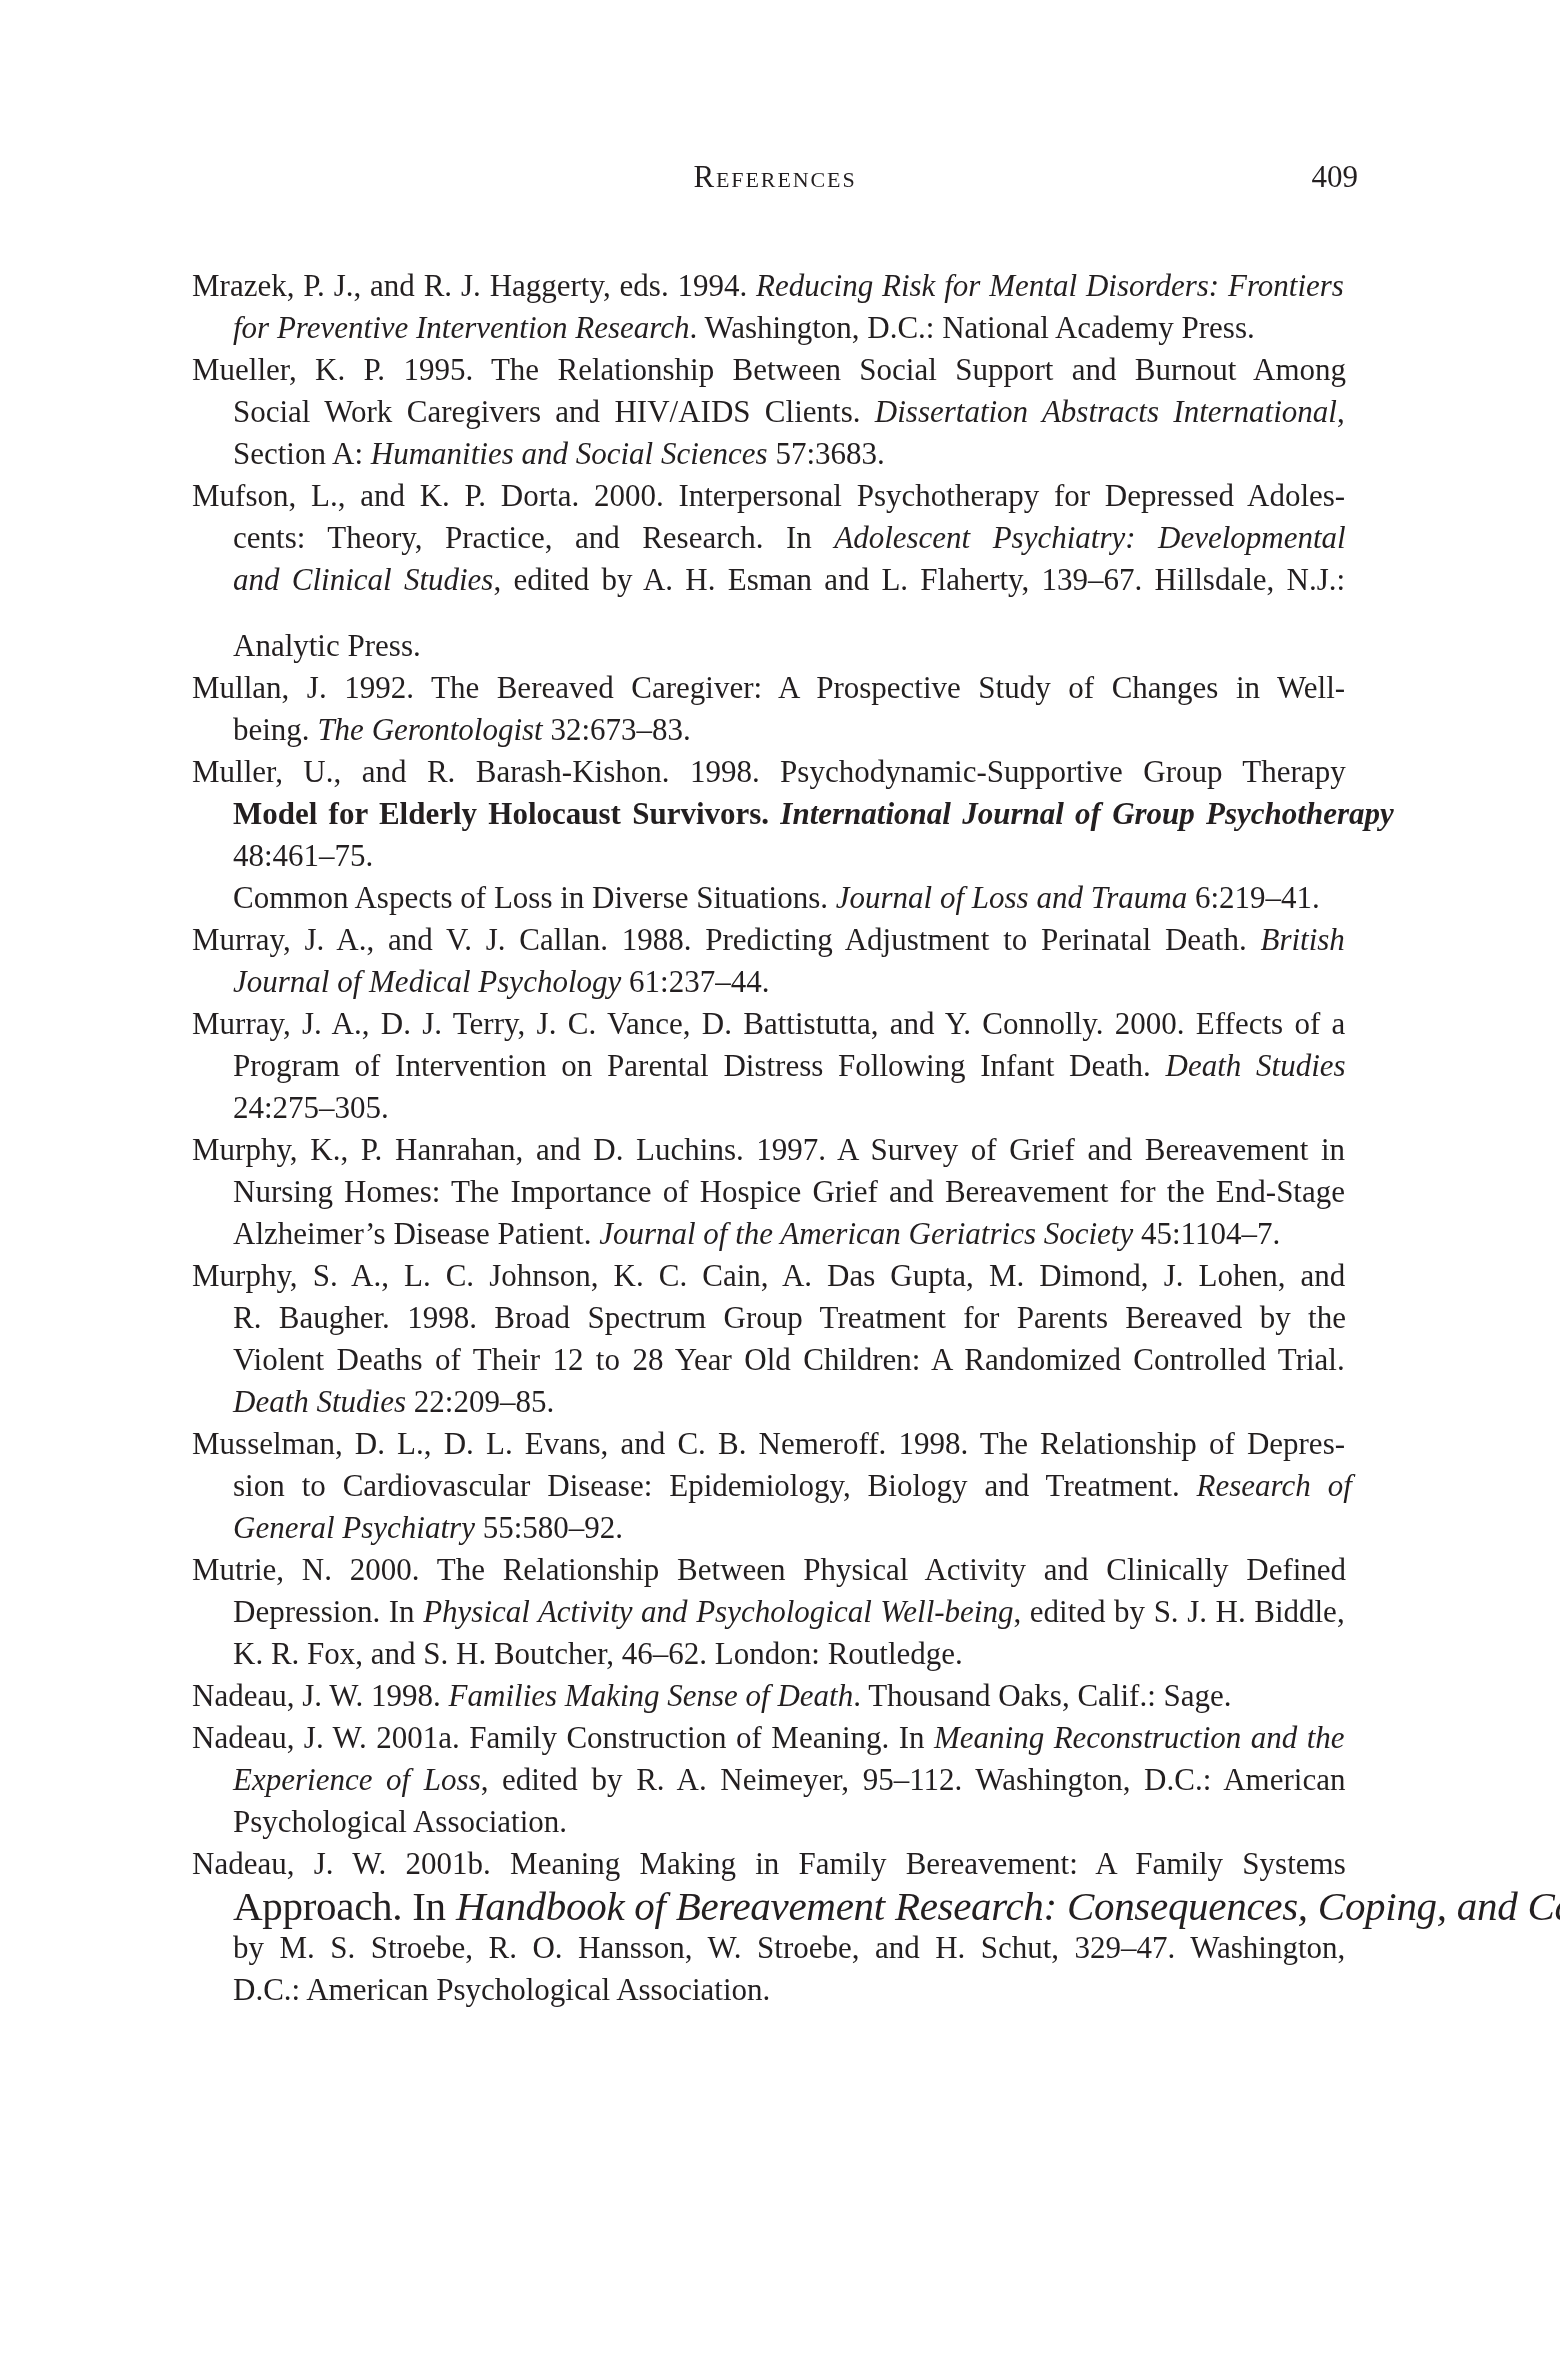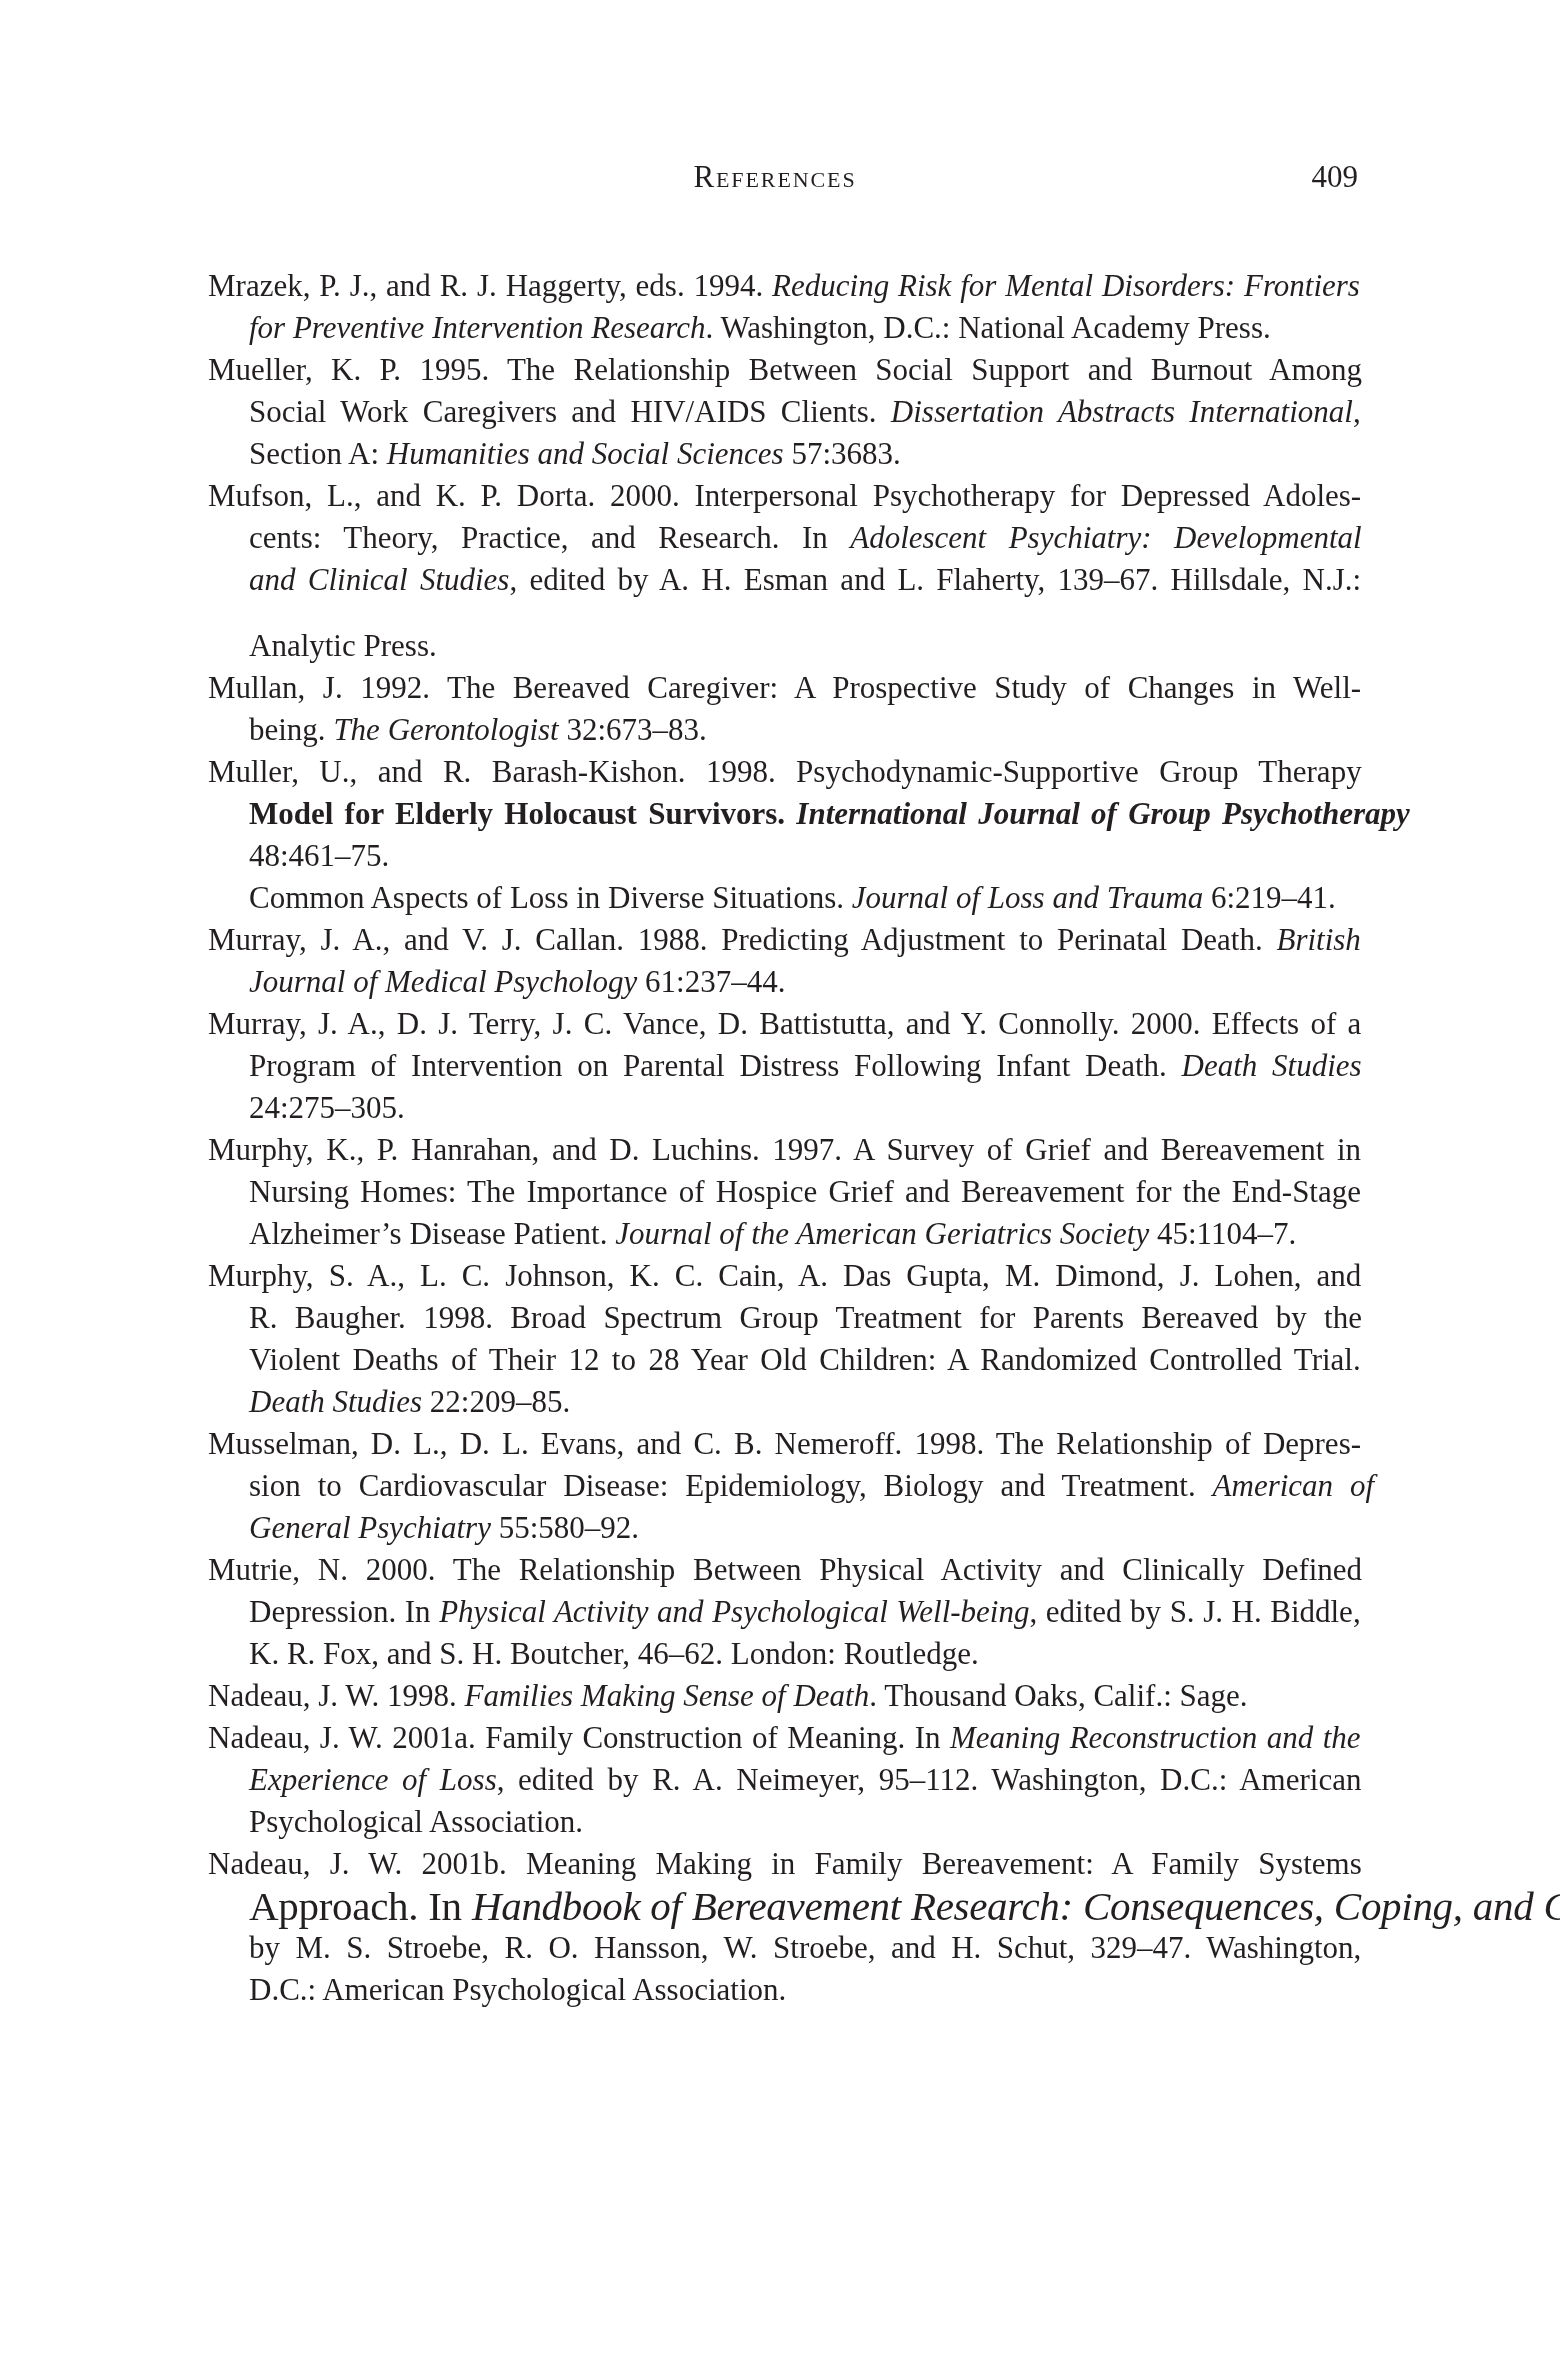--- a/index.html
+++ b/index.html
@@ -3,21 +3,21 @@
 <meta charset="utf-8">
 <style>
   html, body { margin: 0; padding: 0; background: #ffffff; }
   body { width: 1561px; height: 2357px; position: relative; overflow: hidden;
          font-family: "Liberation Serif", "DejaVu Serif", serif; color: #231f20; }
   .page { position: absolute; left: 192px; top: 0; width: 1166px; }
   .running-head { position: absolute; top: 159px; left: 0; width: 1166px; height: 41px; }
   .head-title { position: absolute; left: 0; width: 100%; text-align: center;
                 font-variant: small-caps; letter-spacing: 1.9px; font-size: 31px; top: 0; }
   .page-number { position: absolute; right: 0; top: 0; font-size: 31px; }
-  .refs { position: absolute; top: 265px; left: 16px; width: 1166px; }
+  .refs { position: absolute; top: 265px; left: 0; width: 1166px; }
   .line { height: 42px; line-height: 42px; font-size: 31px; white-space: nowrap;
           overflow: visible; text-align: justify; text-align-last: justify; }
   .line.cont { padding-left: 41px; }
   .line.last { text-align-last: left; }
   i { font-style: italic; }
 </style>
 </head>
 <body>
 
 <div class="page">
@@ -68,21 +68,21 @@
         <div class="line cont last" style="text-align: left; text-align-last: left;"><span>Alzheimer’s Disease Patient. </span><i>Journal of the American Geriatrics Society</i><span> 45:1104–7.</span></div>
       </div>
       <div>
         <div class="line" style="text-align: left; text-align-last: left; word-spacing: 7.3px;"><span>Murphy, S. A., L. C. Johnson, K. C. Cain, A. Das Gupta, M. Dimond, J. Lohen, and</span></div>
         <div class="line cont" style="text-align: left; text-align-last: left; word-spacing: 9.6px;"><span>R. Baugher. 1998. Broad Spectrum Group Treatment for Parents Bereaved by the</span></div>
         <div class="line cont" style="text-align: left; text-align-last: left; word-spacing: 4.7px;"><span>Violent Deaths of Their 12 to 28 Year Old Children: A Randomized Controlled Trial.</span></div>
         <div class="line cont last" style="text-align: left; text-align-last: left;"><i>Death Studies</i><span> 22:209–85.</span></div>
       </div>
       <div>
         <div class="line" style="text-align: left; text-align-last: left; word-spacing: 4.4px;"><span>Musselman, D. L., D. L. Evans, and C. B. Nemeroff. 1998. The Relationship of Depres-</span></div>
-        <div class="line cont" style="text-align: left; text-align-last: left; word-spacing: 9.2px;"><span>sion to Cardiovascular Disease: Epidemiology, Biology and Treatment. </span><i>American of</i></div>
+        <div class="line cont" style="text-align: left; text-align-last: left; word-spacing: 9.2px;"><span>sion to Cardiovascular Disease: Epidemiology, Biology and Treatment. </span><i>Research of</i></div>
         <div class="line cont last" style="text-align: left; text-align-last: left;"><i>General Psychiatry</i><span> 55:580–92.</span></div>
       </div>
       <div>
         <div class="line" style="text-align: left; text-align-last: left; word-spacing: 10px;"><span>Mutrie, N. 2000. The Relationship Between Physical Activity and Clinically Defined</span></div>
         <div class="line cont" style="text-align: left; text-align-last: left; word-spacing: 0.8px;"><span>Depression. In </span><i>Physical Activity and Psychological Well-being</i><span>, edited by S. J. H. Biddle,</span></div>
         <div class="line cont last" style="text-align: left; text-align-last: left;"><span>K. R. Fox, and S. H. Boutcher, 46–62. London: Routledge.</span></div>
       </div>
       <div>
         <div class="line last" style="text-align: left; text-align-last: left;"><span>Nadeau, J. W. 1998. </span><i>Families Making Sense of Death</i><span>. Thousand Oaks, Calif.: Sage.</span></div>
       </div>

